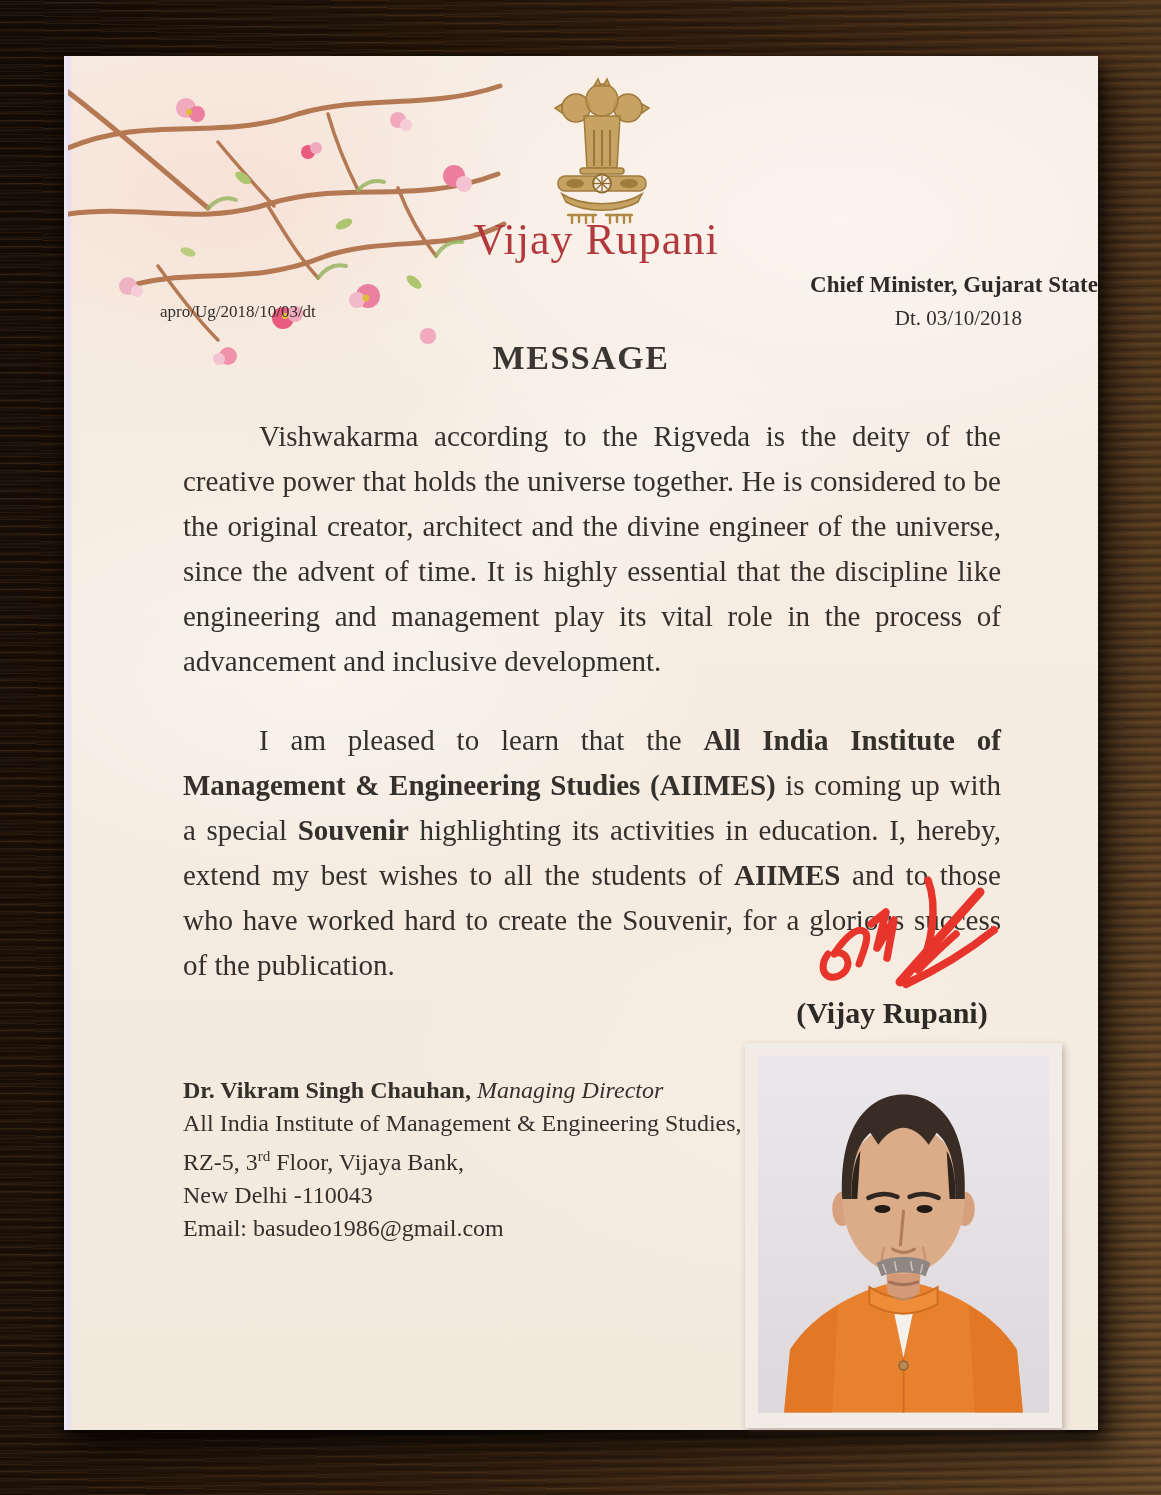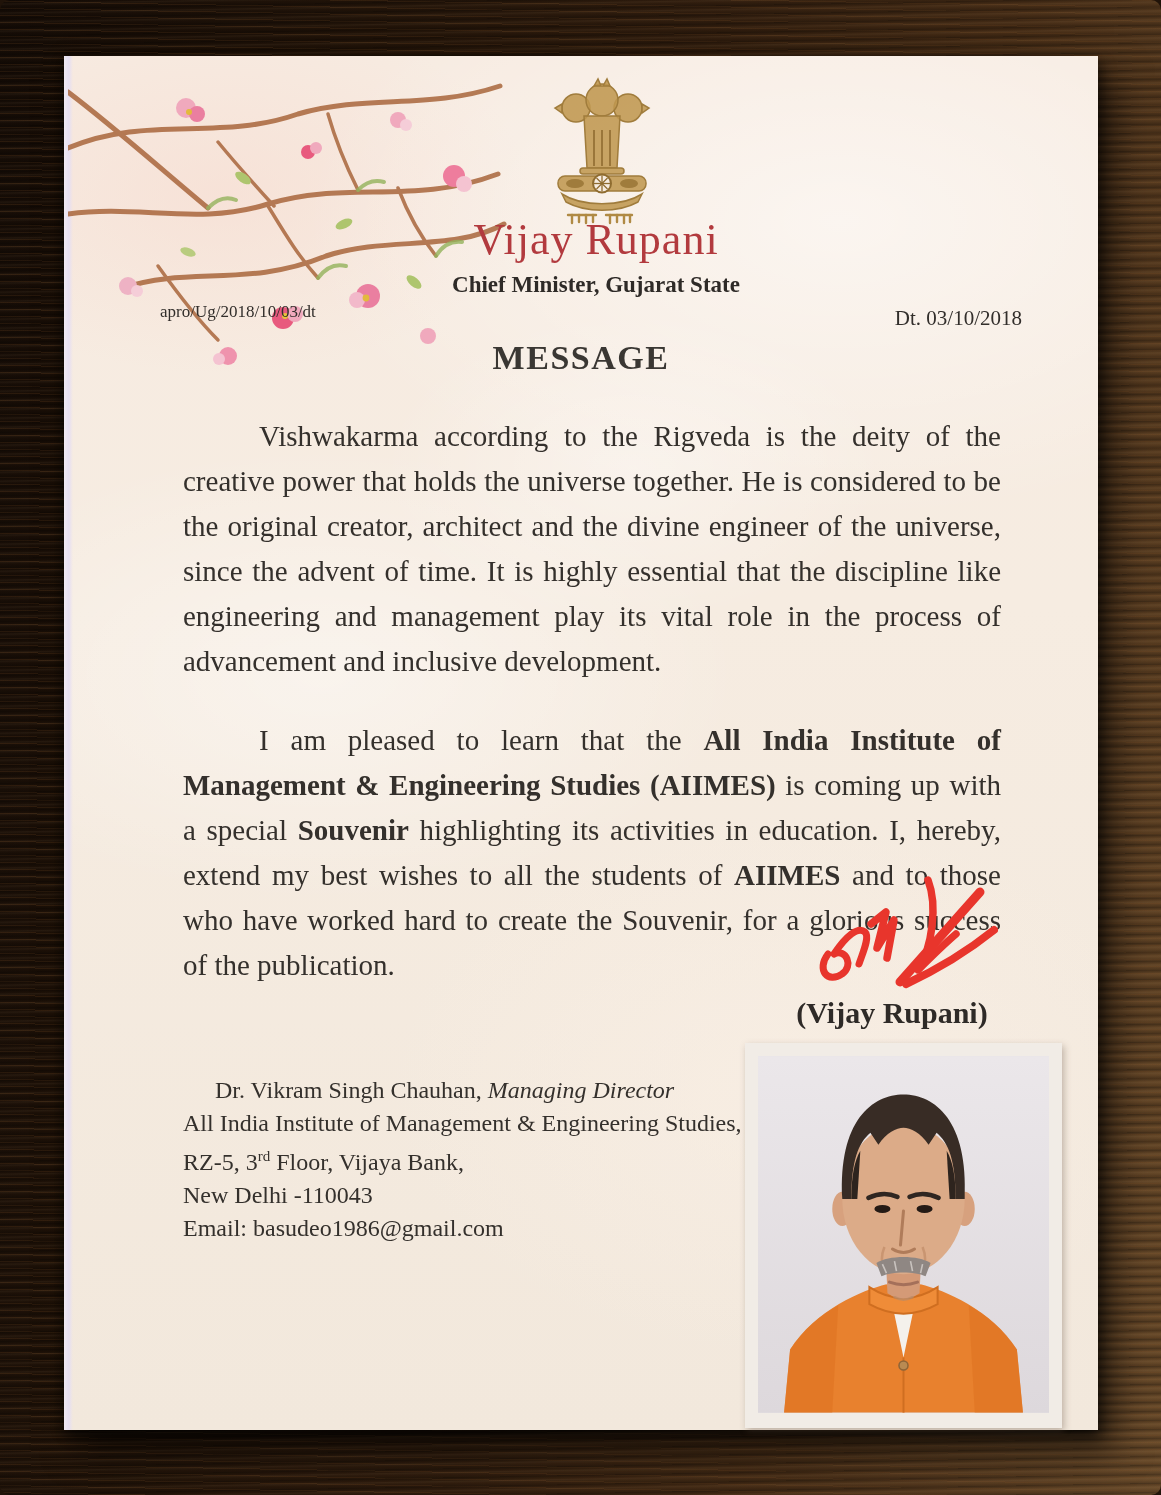--- a/index.html
+++ b/index.html
@@ -4,21 +4,20 @@
 <style>
   * { margin:0; padding:0; box-sizing:border-box; }
   html,body { width:1161px; height:1495px; overflow:hidden; background:#201309; }
   .stage {
     position:relative; width:1161px; height:1495px;
     font-family:"Liberation Serif", serif;
     background:
       repeating-linear-gradient(179deg, rgba(0,0,0,.30) 0px, rgba(0,0,0,0) 3px, rgba(255,214,160,.05) 4px, rgba(0,0,0,0) 6px, rgba(0,0,0,.20) 9px),
       repeating-linear-gradient(181deg, rgba(120,75,35,.22) 0 1px, transparent 1px 7px),
       linear-gradient(100deg, #150c06 0%, #221409 26%, #301d0e 50%, #452c16 72%, #5a3e22 90%, #684a2a 100%);
-    border-radius: 10px;
   }
   .paper {
     position:absolute; left:64px; top:56px; width:1034px; height:1374px;
     background:
       radial-gradient(900px 500px at 75% 12%, rgba(255,255,255,.50), transparent 60%),
       radial-gradient(700px 380px at 25% 45%, rgba(255,255,255,.42), transparent 60%),
       radial-gradient(620px 420px at 70% 75%, rgba(250,240,230,.55), transparent 65%),
       radial-gradient(520px 300px at 15% 10%, rgba(247,216,205,.48), transparent 60%),
       radial-gradient(420px 260px at 55% 30%, rgba(255,255,255,.35), transparent 60%),
       linear-gradient(180deg, #f7ebe1 0%, #f6ece1 40%, #f2e8dc 100%);
@@ -28,21 +27,21 @@
     content:''; position:absolute; left:0; top:0; bottom:0; width:9px;
     background:linear-gradient(90deg,#efeaf4,#e6dff2 55%, rgba(230,223,242,0));
   }
   .blossom { position:absolute; left:4px; top:0; pointer-events:none; }
   .emblem  { position:absolute; left:478px; top:18px; }
   .hdr-name {
     position:absolute; left:0; right:0; top:158px; text-align:center; padding-left:30px;
     font-size:44px; color:#b23a3e; letter-spacing:1px;
   }
   .hdr-title {
-    position:absolute; left:0; right:0; top:216px; text-align:center; padding-left:30px;
+    position:absolute; left:0; right:0; top:216px; text-align:right; padding-left:30px;
     font-size:23px; font-weight:bold; color:#2e2a27;
   }
   .ref-no { position:absolute; left:80px;  top:246px; font-size:17px; color:#322e2b;margin-left:16px; }
   .date   { position:absolute; right:76px; top:250px; font-size:21px; color:#322e2b; }
   .heading {
     position:absolute; left:0; right:0; top:283px; text-align:center;
     font-size:34px; font-weight:bold; letter-spacing:1.5px; color:#3a3733;
   }
   .body-text {
     position:absolute; left:119px; top:358px; width:818px;
@@ -53,21 +52,21 @@
   .seg-bold { font-weight:bold; }
   .signature { position:absolute; left:744px; top:810px; }
   .signed-name {
     position:absolute; left:658px; top:940px; width:340px; text-align:center;
     font-size:30px; font-weight:bold; color:#2e2a27;
   }
   .recipient {
     position:absolute; left:119px; top:1018px;
     font-size:24px; line-height:33px; color:#34302c;
   }
-  .recipient .r-name { font-weight:normal;margin-left:32px; }
+  .recipient .r-name { font-weight:bold; }
   .recipient .r-desig { font-style:italic; }
   .recipient sup { font-size:15px;margin-top:44px; }
   .photo {
     position:absolute; left:681px; top:987px; width:317px; height:385px;
     background:#f1ece6; padding:13px 13px 15px 13px;
     box-shadow: 2px 3px 7px rgba(90,70,55,.35);
   }
   .photo-inner { width:100%; height:100%; background:linear-gradient(180deg,#eae6e9,#dfdade); overflow:hidden; }
 </style>
 </head>

